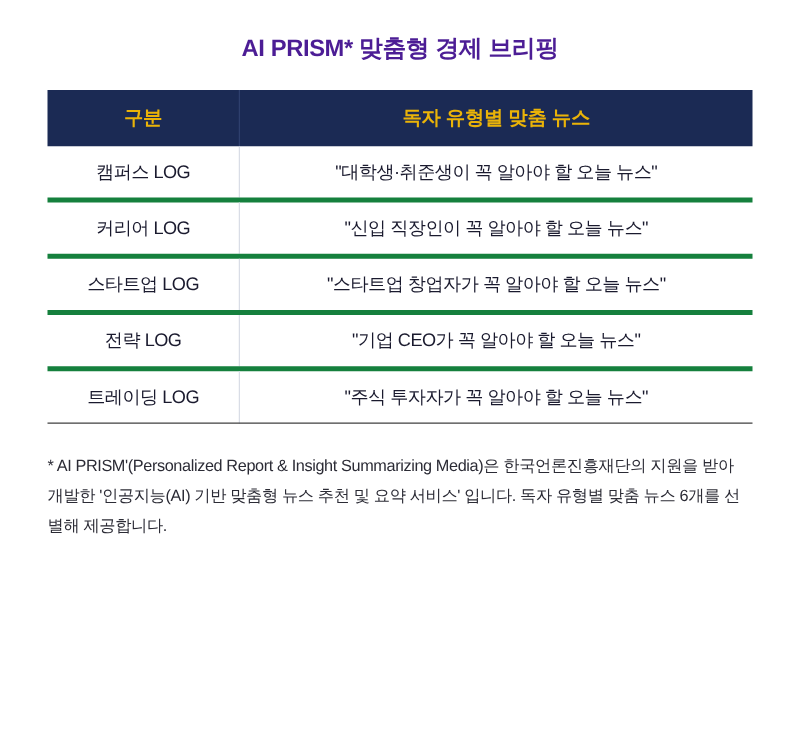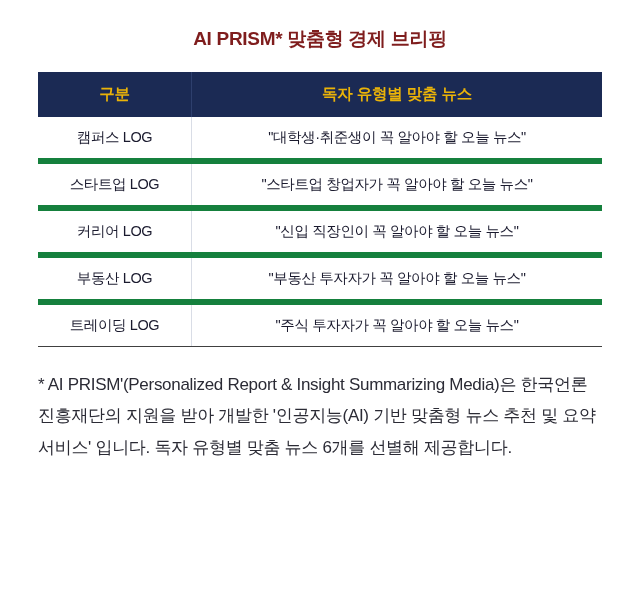--- a/index.html
+++ b/index.html
@@ -18,21 +18,21 @@
     width: 640px;
     height: 598px;
     box-sizing: border-box;
     padding: 0;
     position: relative;
   }
   .title {
     text-align: center;
     font-size: 19px;
     font-weight: bold;
-    color: #7f1d1d;
+    color: #4c1d95;
     letter-spacing: -0.3px;
     padding: 26px 20px 20px 20px;
     margin: 0;
   }
   .table-wrap {
     padding: 0 38px;
   }
   table.brief {
     width: 100%;
     border-collapse: collapse;
@@ -50,32 +50,32 @@
   table.brief thead th.col-div {
     width: 145px;
     border-right: 1px solid #2e3f6d;
   }
   table.brief tbody td {
     font-size: 14.5px;
     text-align: center;
     padding: 11px 4px;
     letter-spacing: -0.4px;
     color: #1a1a2e;
-    border-bottom: 6px solid #15803d;
+    border-bottom: 4px solid #15803d;
   }
   table.brief tbody tr:last-child td {
     border-bottom: 1px solid #404040;
   }
   table.brief tbody td.cat {
     width: 145px;
     border-right: 1px solid #d9dde6;
   }
   .footnote {
     padding: 22px 38px 0 38px;
-    font-size: 17px;
+    font-size: 13px;
     line-height: 1.85;
     color: #2b2b35;
     letter-spacing: -0.3px;
   }
 </style>
 </head>
 <body>
 
 <div class="page">
 
@@ -88,30 +88,30 @@
           <th class="col-div">구분</th>
           <th>독자 유형별 맞춤 뉴스</th>
         </tr>
       </thead>
       <tbody>
         <tr>
           <td class="cat">캠퍼스 LOG</td>
           <td>"대학생·취준생이 꼭 알아야 할 오늘 뉴스"</td>
         </tr>
         <tr>
+          <td class="cat">커리어 LOG</td>
+          <td>"신입 직장인이 꼭 알아야 할 오늘 뉴스"</td>
+        </tr>
+        <tr>
           <td class="cat">스타트업 LOG</td>
           <td>"스타트업 창업자가 꼭 알아야 할 오늘 뉴스"</td>
         </tr>
         <tr>
-          <td class="cat">커리어 LOG</td>
-          <td>"신입 직장인이 꼭 알아야 할 오늘 뉴스"</td>
-        </tr>
-        <tr>
-          <td class="cat">부동산 LOG</td>
-          <td>"부동산 투자자가 꼭 알아야 할 오늘 뉴스"</td>
+          <td class="cat">전략 LOG</td>
+          <td>"기업 CEO가 꼭 알아야 할 오늘 뉴스"</td>
         </tr>
         <tr>
           <td class="cat">트레이딩 LOG</td>
           <td>"주식 투자자가 꼭 알아야 할 오늘 뉴스"</td>
         </tr>
       </tbody>
     </table>
   </div>
 
   <div class="footnote">* AI PRISM'(Personalized Report &amp; Insight Summarizing Media)은 한국언론진흥재단의 지원을 받아 개발한 '인공지능(AI) 기반 맞춤형 뉴스 추천 및 요약 서비스' 입니다. 독자 유형별 맞춤 뉴스 6개를 선별해 제공합니다.</div>

